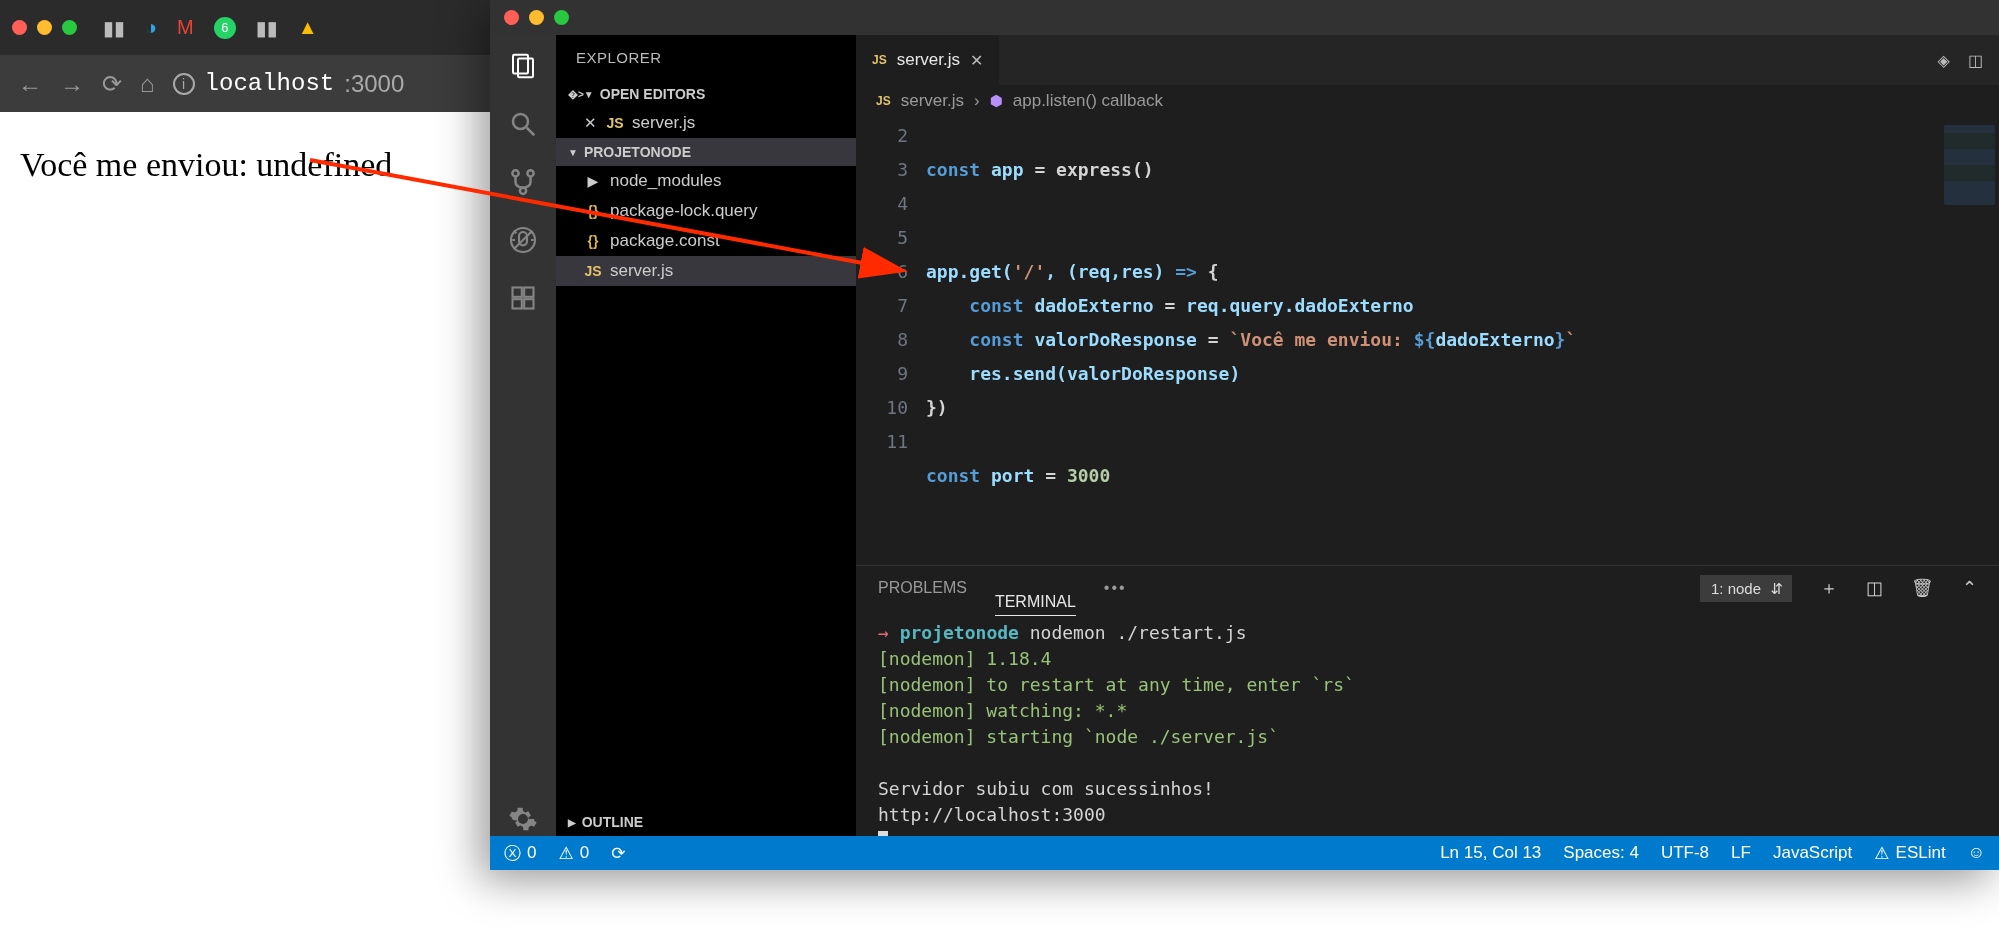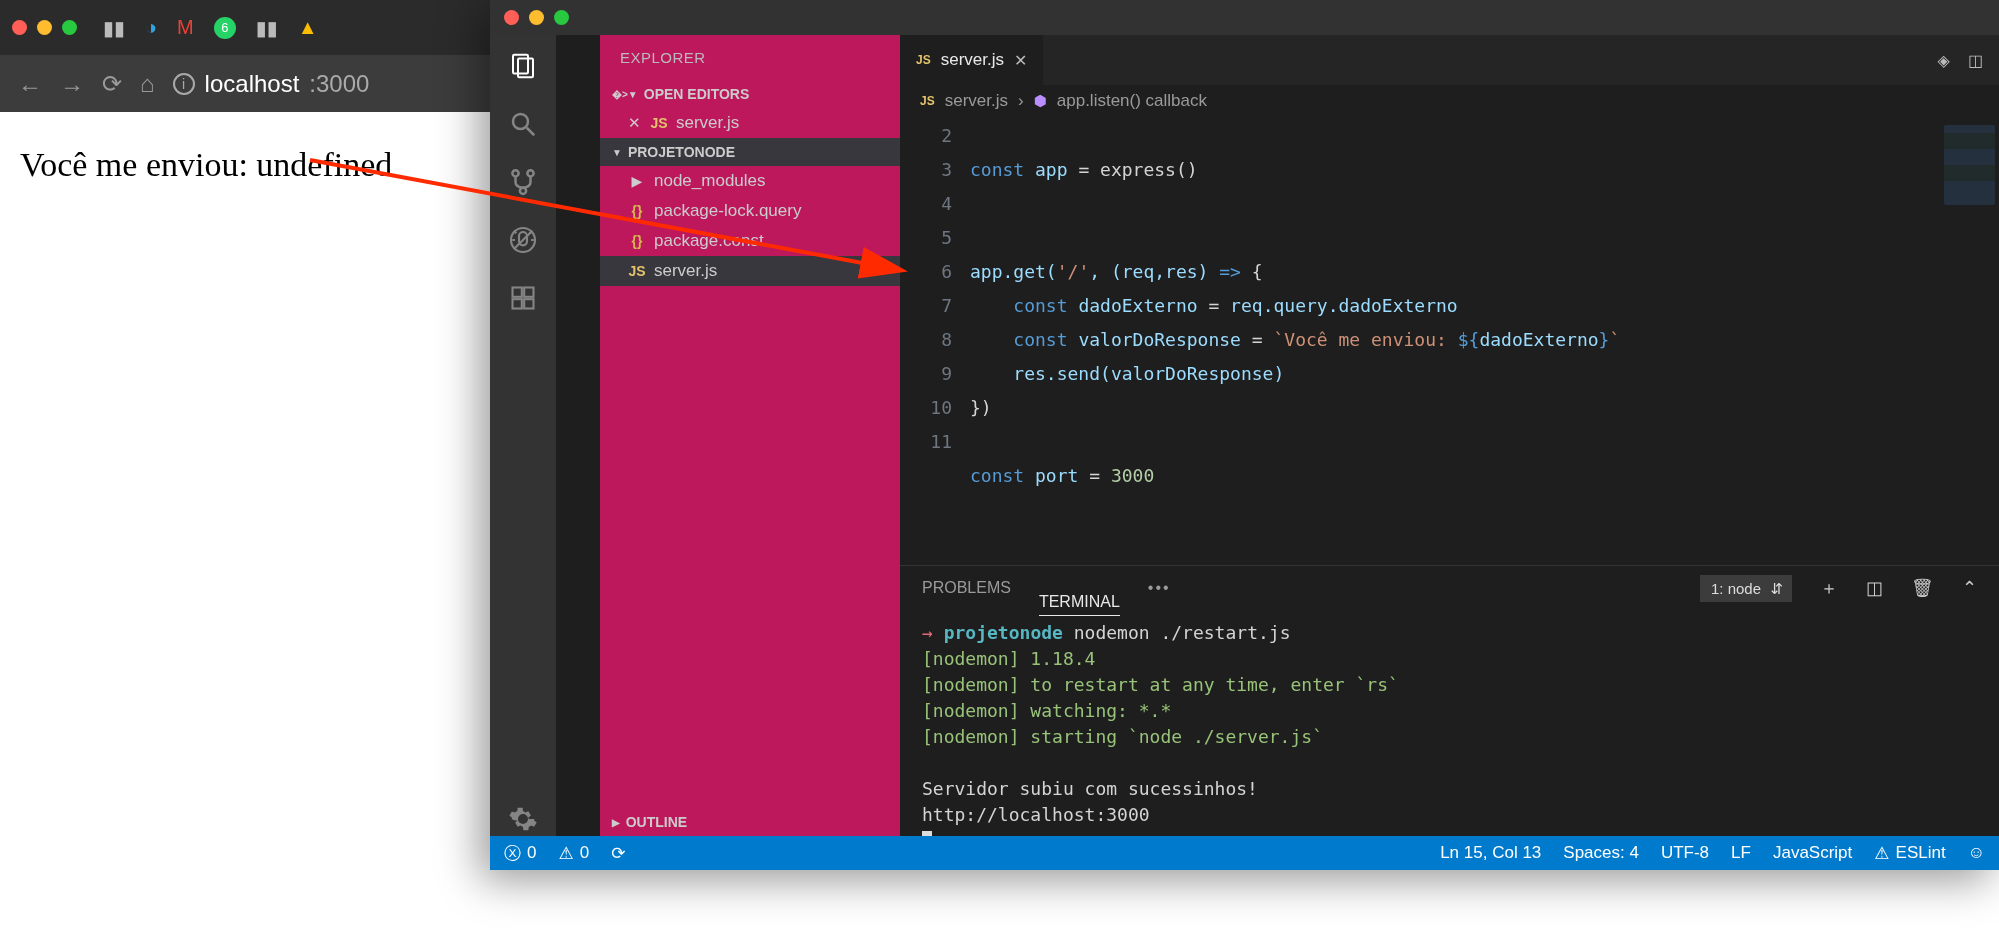--- a/index.html
+++ b/index.html
@@ -28,21 +28,21 @@
   .tab-icons { display: flex; gap: 20px; align-items: center; margin-left: 8px; }
   .tab-icons span { font-size: 20px; color: #bbb; }
   .browser-toolbar {
     height: 57px; background: #3c3c3c; display: flex; align-items: center; gap: 18px; padding: 0 18px;
   }
   .nav-ico { color: #9a9a9a; font-size: 24px; }
   .addr {
     display: flex; align-items: center; gap: 10px; color: #d0d0d0; font-size: 24px;
   }
   .addr .info { width: 22px; height: 22px; border: 2px solid #aaa; border-radius: 50%; display: inline-flex; align-items: center; justify-content: center; font-size: 14px; color: #aaa; }
-  .addr .host { color: #fff; }
+  .addr .host { color: #fff; font-family: Liberation Mono, monospace; }
   .browser-page { flex: 1; background: #fff; padding: 34px 20px; }
   .browser-page .text { font-family: "Times New Roman", serif; font-size: 34px; color: #000; white-space: nowrap; }
 
   
   .vscode {
     position: absolute; left: 490px; top: 0;
     width: 1509px; height: 870px;
     background: #1e1e1e;
     display: flex; flex-direction: column;
     box-shadow: -10px 10px 40px rgba(0,0,0,.4);
@@ -60,21 +60,21 @@
 
   
   .actbar {
     width: 66px; background: #333333; display: flex; flex-direction: column; align-items: center; padding-top: 14px; gap: 24px;
   }
   .actbar .aicon { width: 34px; height: 34px; color: #858585; display: flex; align-items: center; justify-content: center; }
   .actbar .aicon.active { color: #fff; }
   .actbar .spacer { flex: 1; }
 
   
-  .sidebar { width: 300px; background: #be185d; display: flex; flex-direction: column; margin-left: 44px; }
+  .sidebar { width: 300px; background: #000000; display: flex; flex-direction: column; }
   .side-title { color: #bbbbbb; font-size: 15px; padding: 14px 20px; letter-spacing: .5px; }
   .side-sec-hdr {
     color: #ccc; font-size: 14px; font-weight: 700; padding: 6px 12px; display: flex; align-items: center; gap: 6px;
     text-transform: uppercase;
   }
   .tri { font-size: 10px; color: #ccc; }
   .side-item {
     display: flex; align-items: center; gap: 8px; padding: 5px 16px 5px 28px;
     color: #ccc; font-size: 17px; cursor: pointer;
   }
@@ -99,21 +99,21 @@
   .crumbs {
     height: 32px; background: #1e1e1e; display: flex; align-items: center; gap: 10px; padding: 0 20px;
     color: #9a9a9a; font-size: 17px;
   }
   .crumbs .cube { color: #b98eff; font-size: 15px; }
   .editor {
     flex: 1; display: flex; background: #1e1e1e; position: relative; overflow: hidden;
     font-family: Menlo, Consolas, monospace;
   }
   .gutter { width: 70px; text-align: right; padding: 0 18px 0 0; color: #6e7681; font-size: 18px; line-height: 34px; padding-top: 2px;}
-  .code { flex: 1; font-size: 18px; line-height: 34px; white-space: pre; color: #d4d4d4; padding-top: 2px;}
+  .code { flex: 1; font-size: 18px; line-height: 34px; white-space: pre; color: #d4d4d4; padding-top: 2px; font-weight: bold;}
   .kw { color: #569cd6; } .id { color: #9cdcfe; } .str { color: #ce9178; }
   .num { color: #b5cea8; } .w { color: #d4d4d4; } .tpl { color: #569cd6; }
   .minimap { width: 60px; background: #1e1e1e; border-left: 1px solid #1e1e1e; }
   .minimap .mm { margin: 8px 4px; height: 80px; background: linear-gradient(#2a3c55 0 10%, #233 10% 30%, #2a3c55 30% 50%, #233 50% 70%, #2a3c55 70% 100%); opacity:.6; border-radius:2px;}
 
   
   .panel {
     height: 271px; background: #1e1e1e; border-top: 1px solid #333; display: flex; flex-direction: column;
   }
   .panel-tabs {

